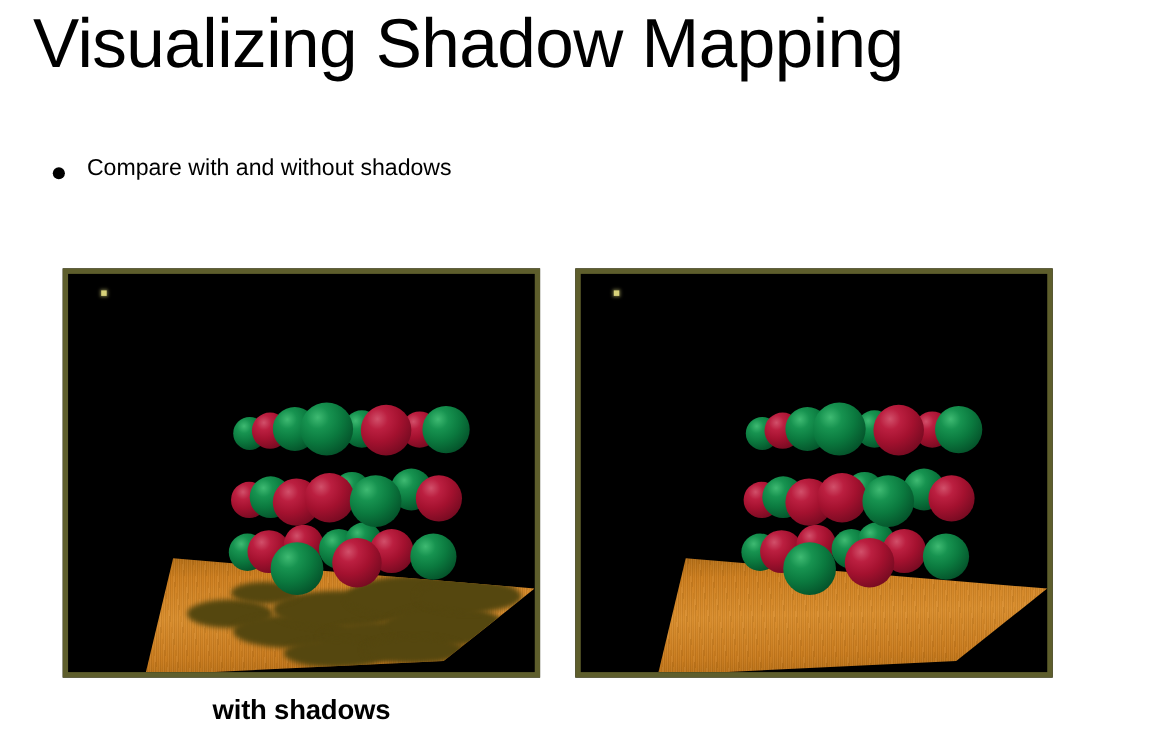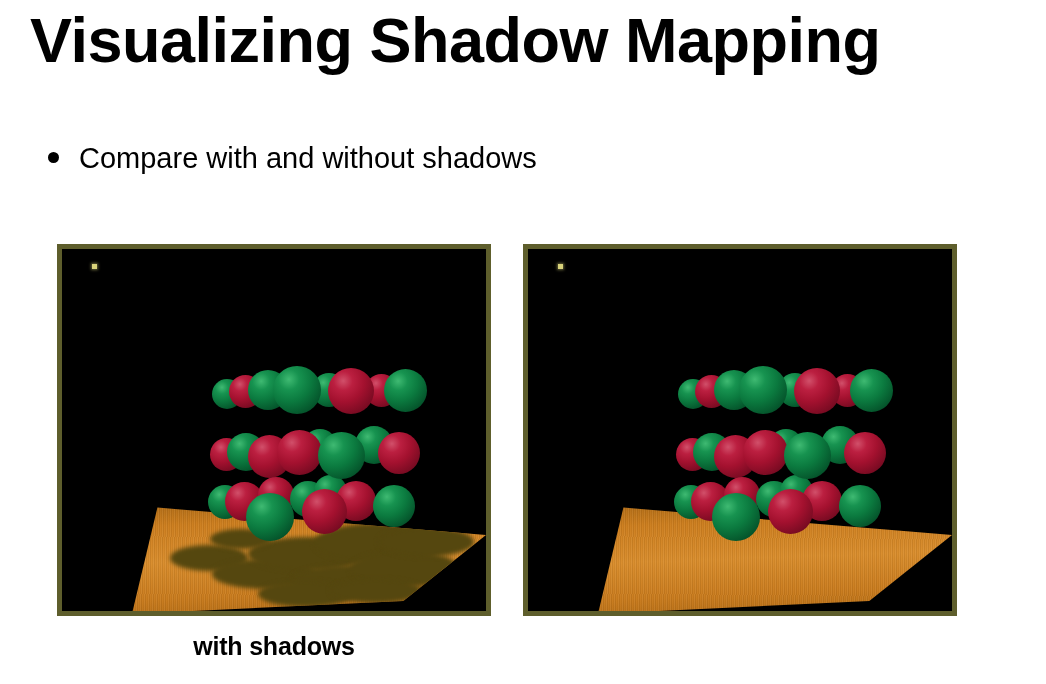--- a/index.html
+++ b/index.html
@@ -16,21 +16,21 @@
     color: #000000;
   }
 
   
   #slide-title {
     position: absolute;
     left: 30px;
     top: 6px;
     width: 996px;
     font-size: 63px;
-    font-weight: 700;
+    font-weight: 400;
     letter-spacing: -0.5px;
     line-height: 1.08;
     color: #000000;
     white-space: nowrap;
   }
 
   
   #bullet-list {
     position: absolute;
     left: 48px;
@@ -44,21 +44,21 @@
   }
   .bullet-marker {
     width: 11px;
     height: 11px;
     border-radius: 50%;
     background: #000000;
     margin-top: 12px;
     flex: 0 0 auto;
   }
   .bullet-text {
-    font-size: 29px;
+    font-size: 21px;
     line-height: 1.25;
     color: #000000;
     font-weight: 400;
   }
 
   
   #figures {
     position: absolute;
     left: 0;
     top: 244px;

